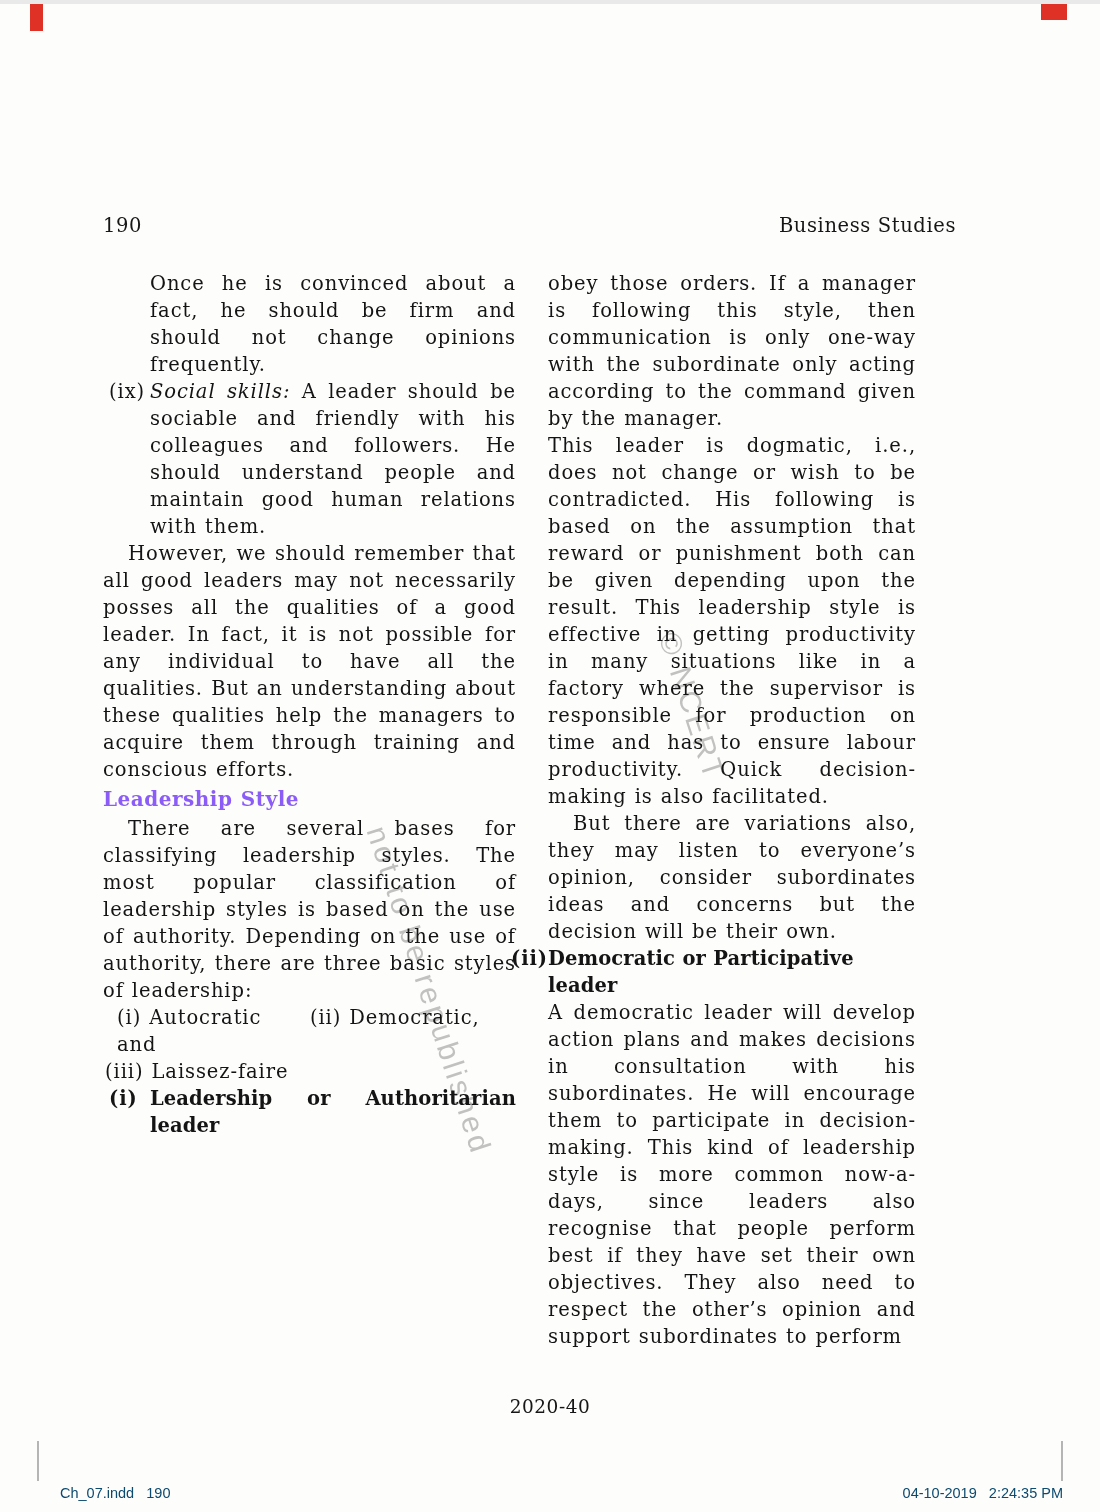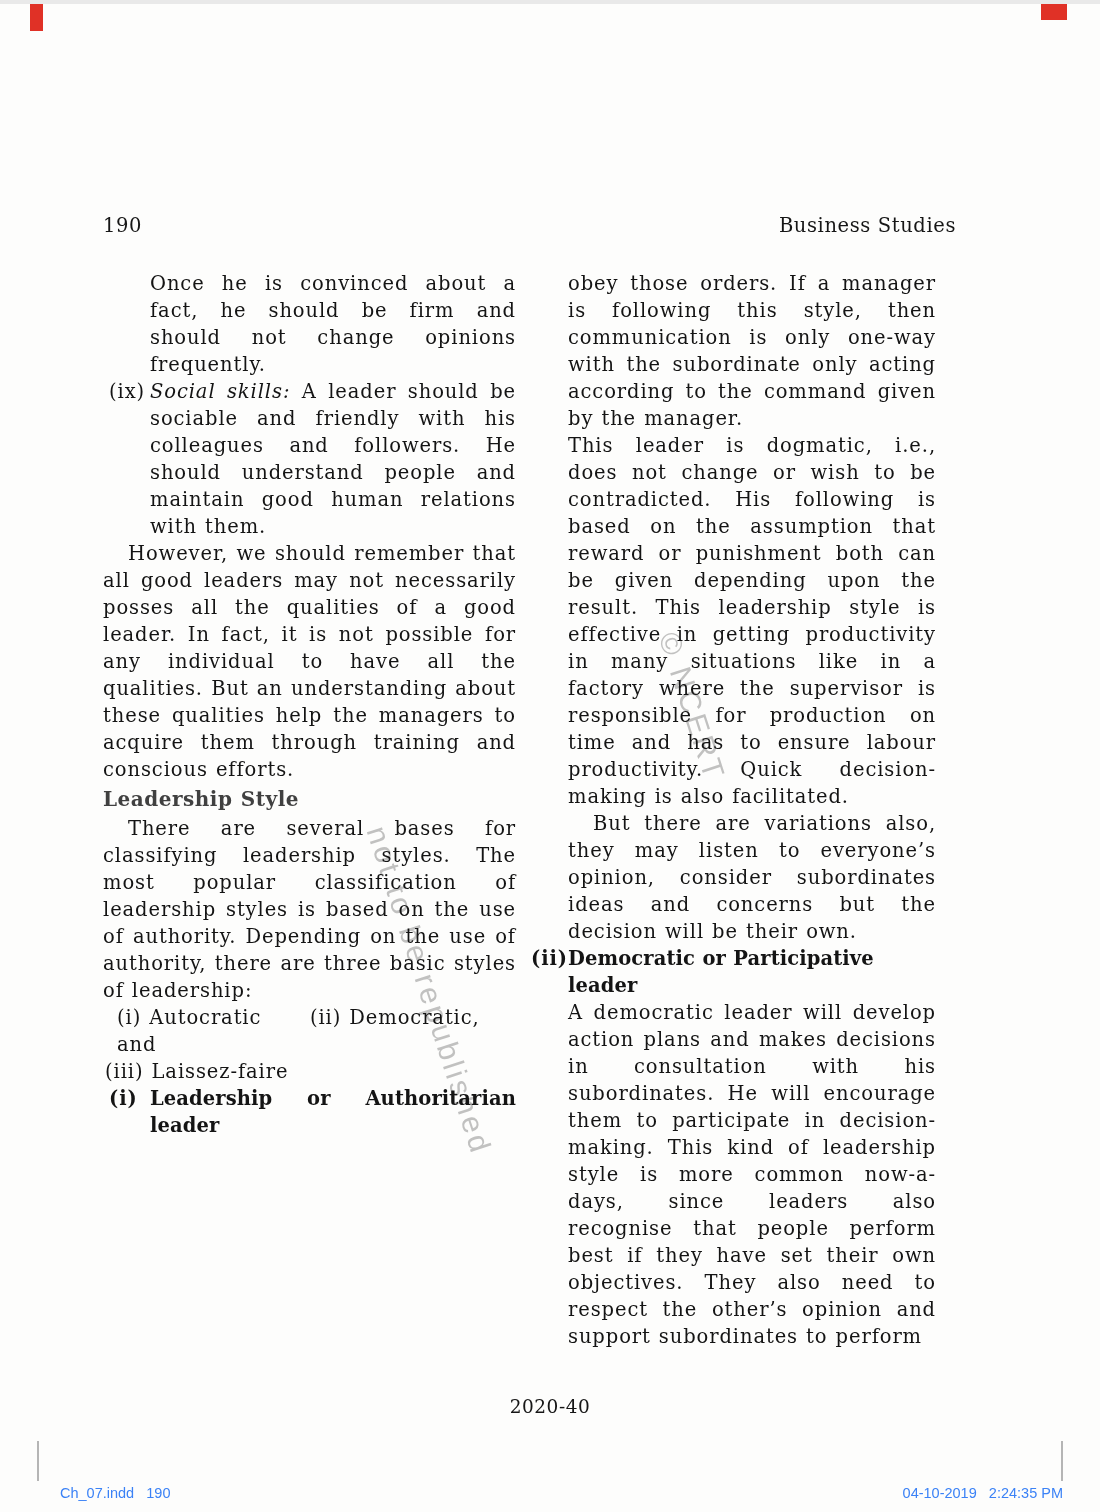--- a/index.html
+++ b/index.html
@@ -14,52 +14,52 @@
   .crop-red-tl { position:absolute; left:30px; top:0; width:13px; height:27px; background:#e03126; }
   .crop-red-tr { position:absolute; left:1041px; top:0; width:26px; height:16px; background:#e03126; }
   .crop-line-bl { position:absolute; left:37px; top:1437px; width:2px; height:40px; background:#b5b5b5; }
   .crop-line-br { position:absolute; left:1061px; top:1437px; width:2px; height:40px; background:#b5b5b5; }
 
   
   .header { position:absolute; left:103px; top:210px; width:853px;
     display:flex; justify-content:space-between; font-size:19.5px; letter-spacing:0.6px; }
 
   
-  .columns { position:absolute; left:103px; top:266px; width:853px; display:flex; gap:52px; }
+  .columns { position:absolute; left:103px; top:266px; width:853px; display:flex; gap:32px; }
   .col { font-size:19.5px; line-height:27px; letter-spacing:0.9px; word-spacing:1px;
          text-align:justify; color:#141414; }
   .col-left  { width:413px; }
   .col-right { width:368px; }
   .col p { margin:0; }
   p.indent { text-indent:25px; }
   .pad-block { padding-left:47px; }
   .hang { position:relative; padding-left:47px; }
   .hang > .label { position:absolute; left:6px; top:0; }
   .hang-out { position:relative; }
   .hang-out > .label { position:absolute; left:-37px; top:0; }
   .bold { font-weight:bold; }
   .item-head { font-weight:bold; letter-spacing:0.1px; word-spacing:0.5px; }
   .prewrap { white-space:pre-line; }
-  .section-head { font-size:20px; font-weight:bold; letter-spacing:0.5px; margin:3px 0 2px; color:#404040; }
+  .section-head { font-size:20px; font-weight:bold; letter-spacing:0.5px; margin:3px 0 2px; color:#8b5cf6; }
   .list-line-1 { padding-left:14px; text-align:left; }
   .list-line-2 { padding-left:2px; text-align:left; }
 
   
   .wm { position:absolute; transform:rotate(72deg); transform-origin:0 0;
         white-space:nowrap; font-family:"Liberation Sans",sans-serif;
         font-size:30px; letter-spacing:3px; color:rgba(95,95,95,0.38); }
   .wm1 { left:684px; top:624px; }
   .wm2 { left:392px; top:818px; }
 
   
   .footer-center { position:absolute; left:0; top:1392px; width:100%;
     text-align:center; font-size:18.5px; letter-spacing:0.5px; }
   .bottbar { position:absolute; left:60px; top:1481px; width:1003px;
     display:flex; justify-content:space-between;
-    font-family:"Liberation Sans",sans-serif; font-size:14.5px; color:#3b82f6; }
+    font-family:"Liberation Sans",sans-serif; font-size:14.5px; color:#0c4a6e; }
 </style>
 </head>
 <body>
 
 <div class="page">
 
   <div class="crop-red-tl"></div>
   <div class="crop-red-tr"></div>
   <div class="crop-line-bl"></div>
   <div class="crop-line-br"></div>

